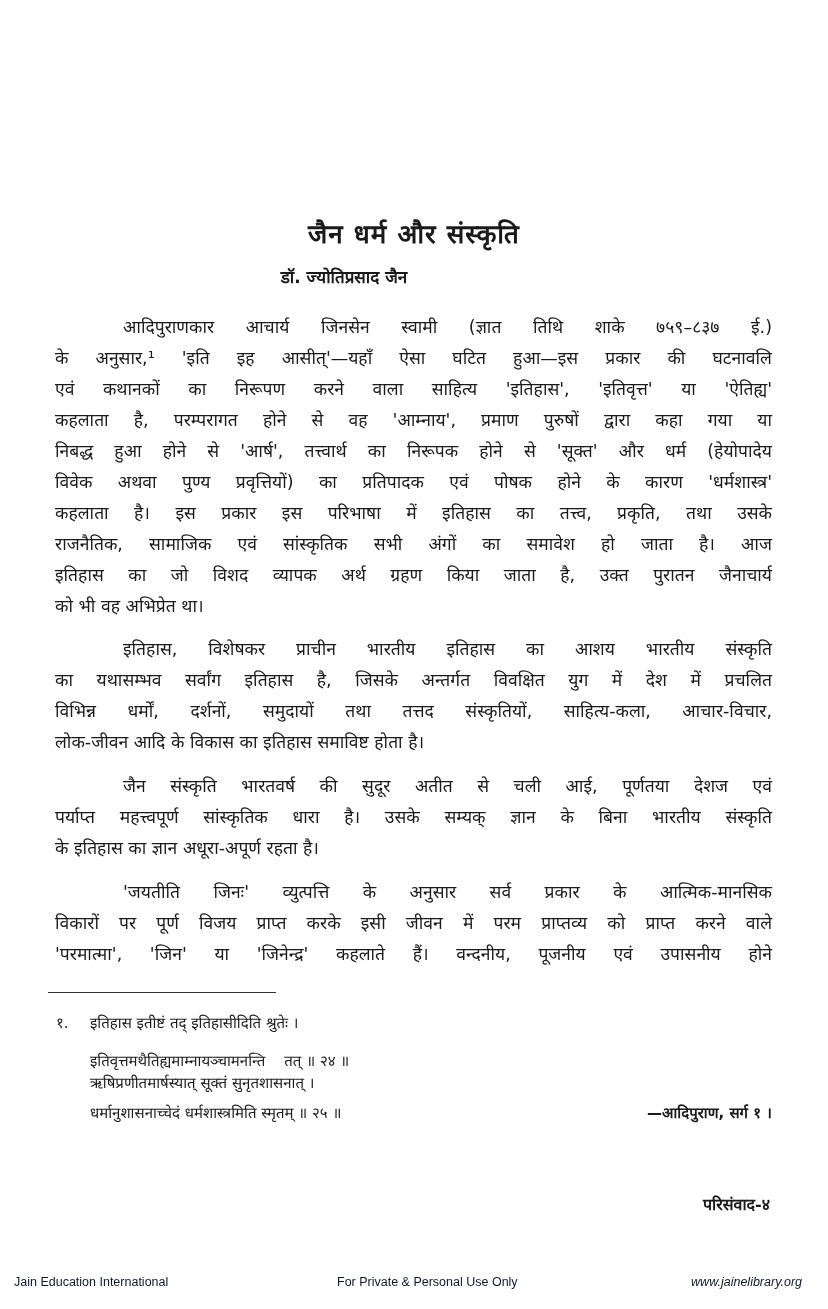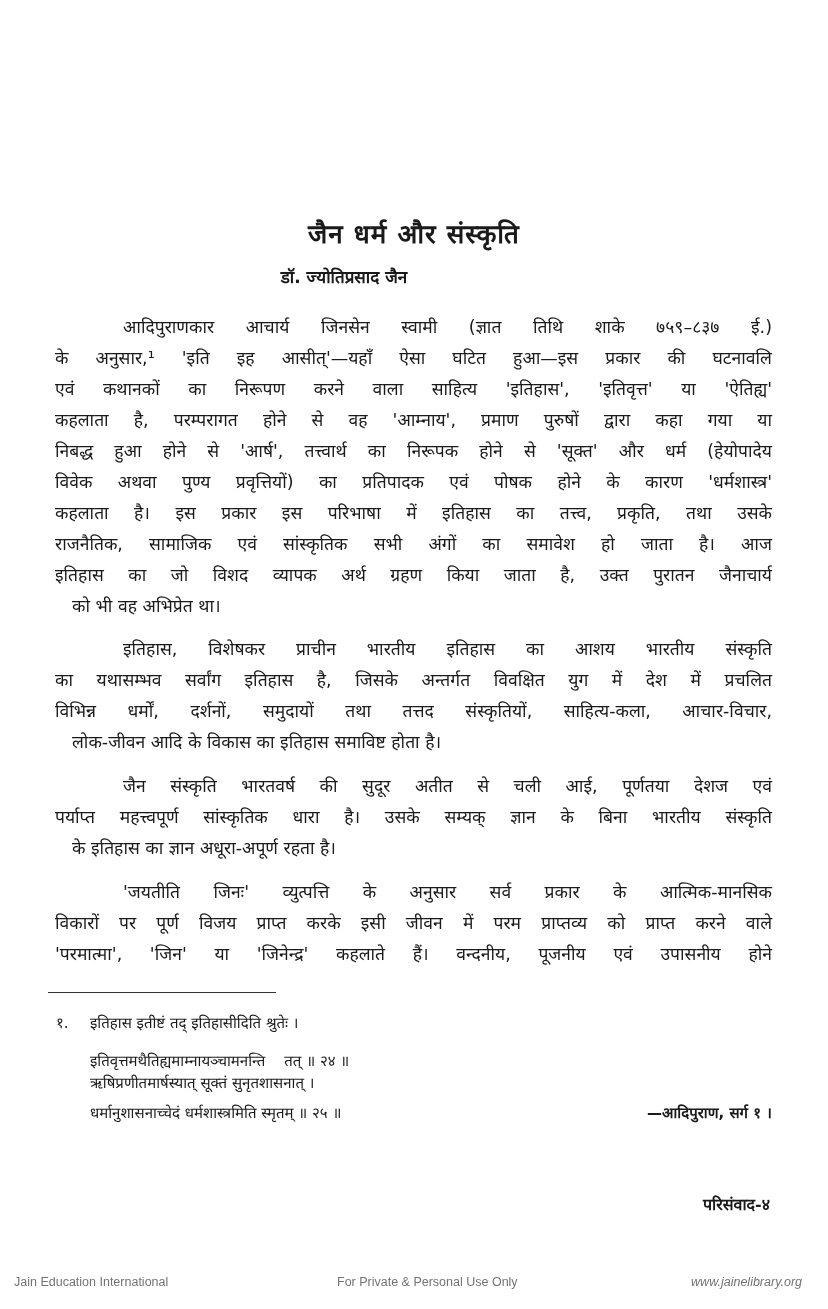--- a/index.html
+++ b/index.html
@@ -15,34 +15,34 @@
   .author {
     position: absolute; left: 0; width: 688px; top: 265px;
     text-align: center; font-size: 17px; font-weight: bold;
     line-height: 24px;
   }
   .line {
     position: absolute; left: 55px; width: 717px;
     font-size: 17.5px; line-height: 30px; white-space: nowrap;
     text-align: justify; text-align-last: justify;
   }
-  .line.last { text-align-last: left; margin-left: 17px; }
+  .line.last { text-align-last: left; }
   .line.indent { left: 123px; width: 649px; }
   .rule {
     position: absolute; left: 48px; top: 992px; width: 228px; height: 1px;
     background: #333;
   }
   .fn {
     position: absolute; font-size: 15px; line-height: 26px; white-space: nowrap;
   }
   .pagemark {
     position: absolute; right: 58px; top: 1157px; font-size: 16px; font-weight: bold; margin-top: 36px;
   }
   .footer {
-    position: absolute; top: 1275px; font-size: 12.5px; color: #737373;
+    position: absolute; top: 1275px; font-size: 12.5px; color: #0f172a;
     font-family: "Liberation Sans", sans-serif;
   }
 </style>
 </head>
 <body>
 
 <div class="title">जैन धर्म और संस्कृति</div>
 <div class="author">डॉ. ज्योतिप्रसाद जैन</div>
 
 <div>

